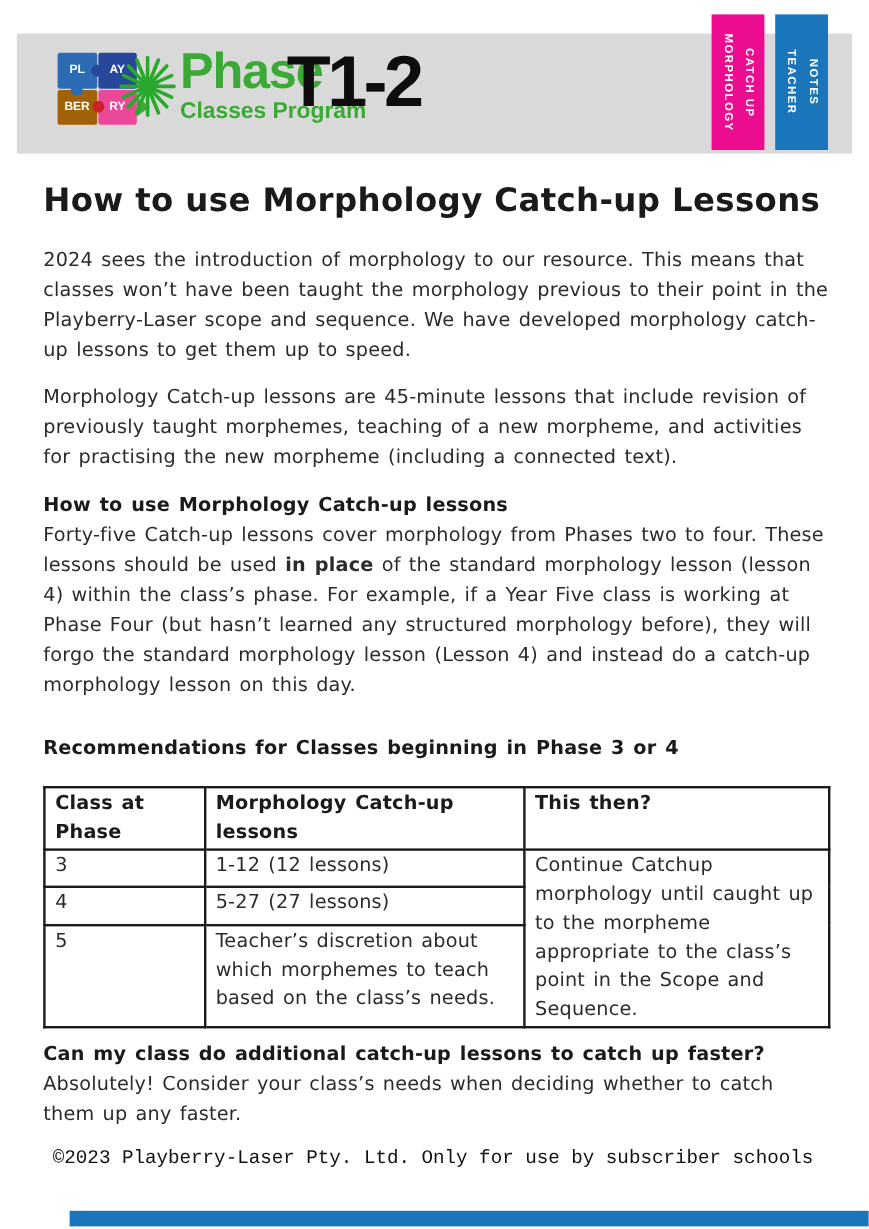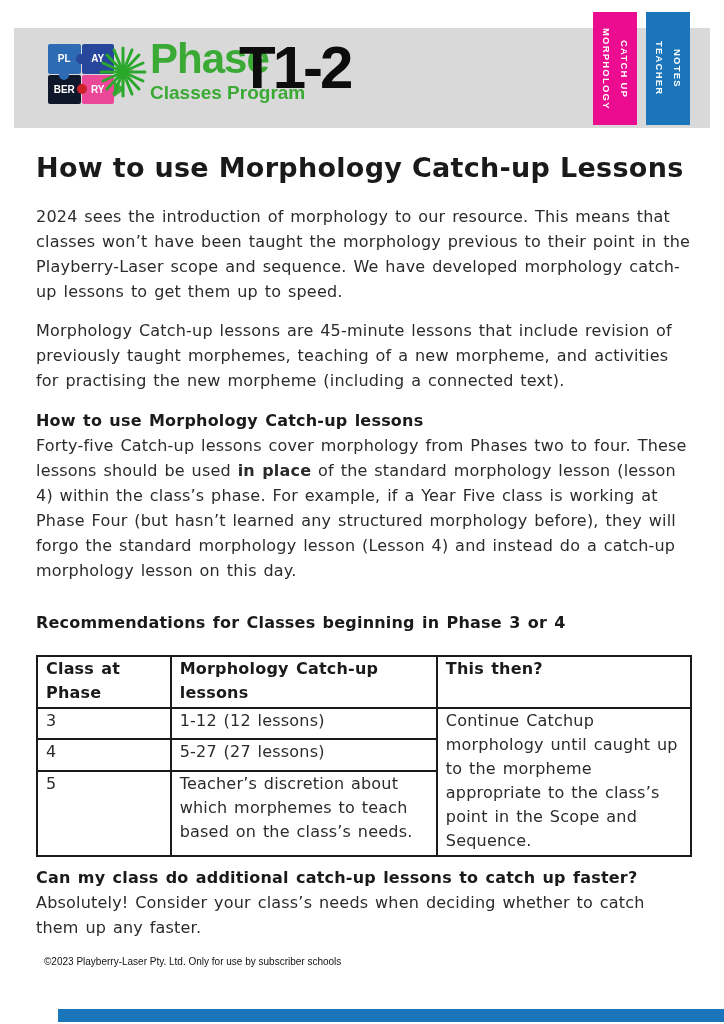--- a/index.html
+++ b/index.html
@@ -6,21 +6,21 @@
   .page{
     position:relative;width:724px;height:1024px;background:#ffffff;overflow:hidden;
     font-family:"DejaVu Sans",sans-serif;color:#2b2b2b;
   }
   
   .header-band{position:absolute;left:14px;top:28px;width:696px;height:100px;background:#d9d9d9;}
   .puzzle{position:absolute;left:48px;top:44px;width:66px;height:60px;display:grid;
           grid-template-columns:1fr 1fr;grid-template-rows:1fr 1fr;gap:1px;}
   .pp{position:relative;display:flex;align-items:center;justify-content:center;
       color:#fff;font-weight:bold;font-size:10px;font-family:"Liberation Sans",sans-serif;border-radius:2px;}
-  .pp-pl{background:#2d6cb5;} .pp-ay{background:#27479c;} .pp-ber{background:#0f172a;text-align:right;} .pp-ry{background:#ec4899;}
+  .pp-pl{background:#2d6cb5;} .pp-ay{background:#27479c;} .pp-ber{background:#a16207;text-align:right;} .pp-ry{background:#ec4899;}
   .pp-pl::after{content:"";position:absolute;left:50%;bottom:-6px;width:10px;height:10px;margin-left:-5px;border-radius:50%;background:#2d6cb5;z-index:2;}
   .pp-ay::after{content:"";position:absolute;top:50%;left:-6px;width:10px;height:10px;margin-top:-5px;border-radius:50%;background:#27479c;z-index:2;}
   .pp-ber::after{content:"";position:absolute;top:50%;right:-6px;width:10px;height:10px;margin-top:-5px;border-radius:50%;background:#cc2027;z-index:1;}
   .arrow{position:absolute;right:-11px;top:50%;margin-top:-8px;width:0;height:0;
          border-top:8px solid transparent;border-bottom:8px solid transparent;border-left:11px solid #3faa39;}
   .tm{position:absolute;left:112px;top:40px;font-size:7px;color:#555;font-family:"Liberation Sans",sans-serif;}
   .starburst{position:absolute;left:99px;top:46px;width:48px;height:52px;}
   .brand-text{position:absolute;left:150px;top:38px;line-height:1;color:#3aaa35;font-family:"Liberation Sans",sans-serif;}
   .brand-name{font-size:42px;font-weight:bold;letter-spacing:-1px;}
   .brand-sub{font-size:19px;font-weight:bold;margin-top:3px;letter-spacing:0px;}
@@ -43,22 +43,22 @@
   .howto-para{margin-bottom:27px !important;}
   .rec-head{margin-bottom:20px;}
   b.inline-bold{font-weight:700;}
   
   table.rec{border-collapse:collapse;width:656px;margin-bottom:8px;padding-left:28px;}
   table.rec th,table.rec td{border:2px solid #1a1a1a;padding:0px 8px 2px 8px;text-align:left;
         vertical-align:top;font-size:16px;line-height:24px;font-weight:normal;}
   table.rec th{font-weight:700;color:#1a1a1a;}
   .col-phase{width:120px;} .col-lessons{width:258px;} .col-then{width:246px;}
   
-  .footer-text{position:absolute;left:44px;top:956px;font-family:Liberation Sans, sans-serif;
-               font-size:10px;color:#111;}
+  .footer-text{position:absolute;left:44px;top:956px;font-family:Liberation Mono, monospace;
+               font-size:16px;color:#111;}
   .bottom-bar{position:absolute;left:58px;right:0;bottom:2px;height:13px;background:#1b75bb;}
 </style>
 </head>
 <body>
 
 <div class="page">
 
   <div class="header-band">
     <div class="tm">™</div>
   </div>

